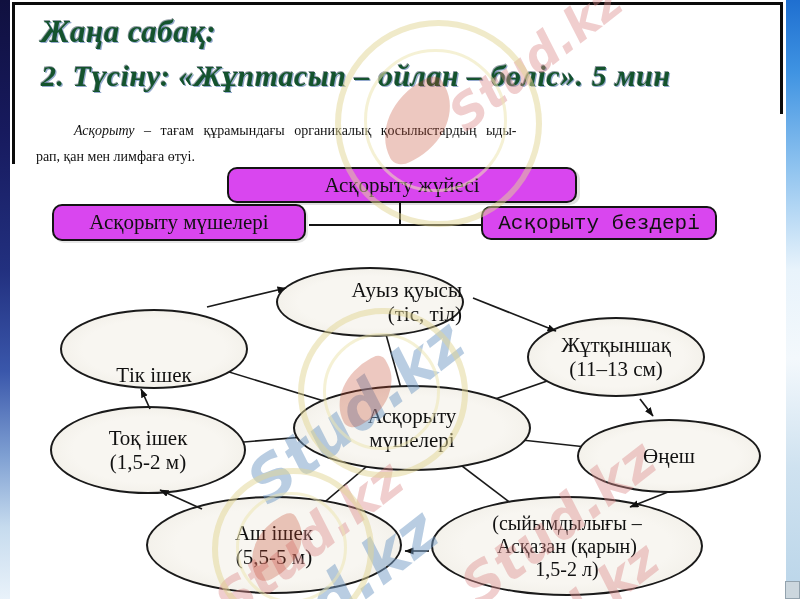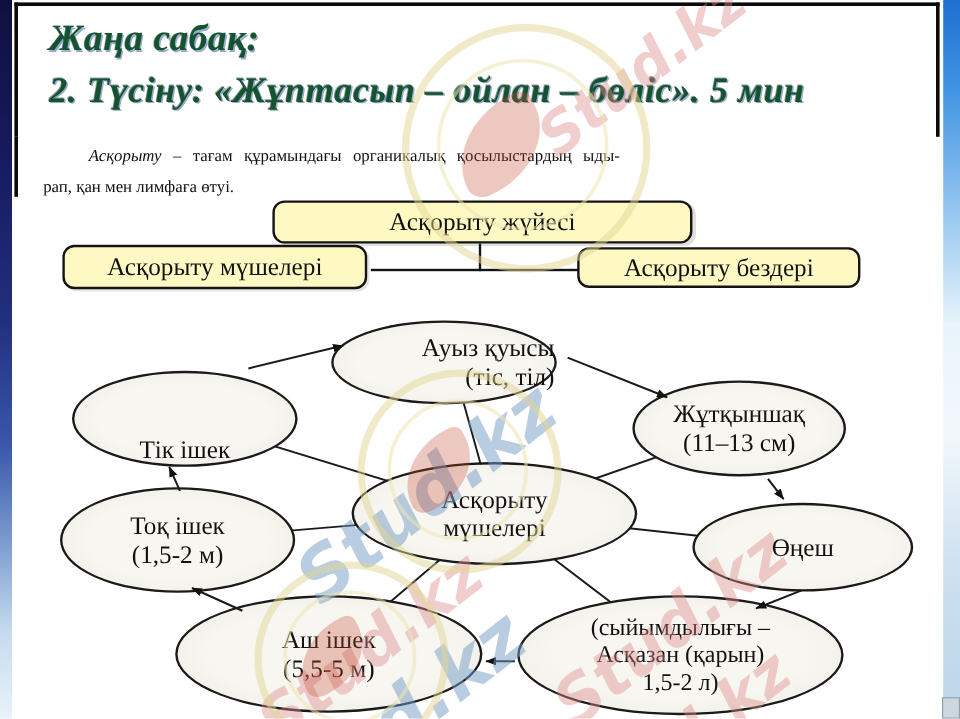--- a/index.html
+++ b/index.html
@@ -23,25 +23,25 @@
   .t2{font-size:30px;line-height:46px;}
   .left-border-ext{position:absolute;left:12px;top:114px;width:3px;height:50px;background:#0b0b0b;z-index:2;}
 
   
   .paragraph{position:absolute;left:16px;top:118px;width:762px;font-size:14px;line-height:26px;z-index:2;margin-left:20px;}
   .p-line1{word-spacing:6px;}
   .p-term{font-style:italic;}
 
   
   .obox{position:absolute;box-sizing:border-box;border:2px solid #141414;border-radius:10px;
-    background:#fef9c3;display:flex;align-items:center;justify-content:center;
+    background:#d946ef;display:flex;align-items:center;justify-content:center;
     font-size:21px;z-index:2;}
   .obox-root{left:227px;top:167px;width:350px;height:36px;box-shadow:3px 2px 0 rgba(130,130,130,.25);}
   .obox-left{left:52px;top:204px;width:254px;height:37px;box-shadow:2px 2px 0 rgba(130,130,130,.2);}
-  .obox-right{left:481px;top:206px;width:236px;height:34px;}
+  .obox-right{left:481px;top:206px;width:236px;height:34px;font-family:Liberation Mono, monospace;}
   .oc-vline{position:absolute;left:399px;top:203px;width:2px;height:23px;background:#141414;z-index:2;}
   .oc-hline{position:absolute;left:309px;top:224px;width:173px;height:2px;background:#141414;z-index:2;}
 
   
   svg.lines{position:absolute;left:0;top:0;z-index:1;}
   svg.arrows{position:absolute;left:0;top:0;z-index:3;}
   .ell{position:absolute;box-sizing:border-box;border:2px solid #1a1a1a;border-radius:50%;
     background:radial-gradient(ellipse at center,#f8f6f1 55%,#ece9e0 100%);
     display:flex;flex-direction:column;align-items:center;justify-content:center;
     text-align:center;font-size:21px;line-height:24px;z-index:2;}

